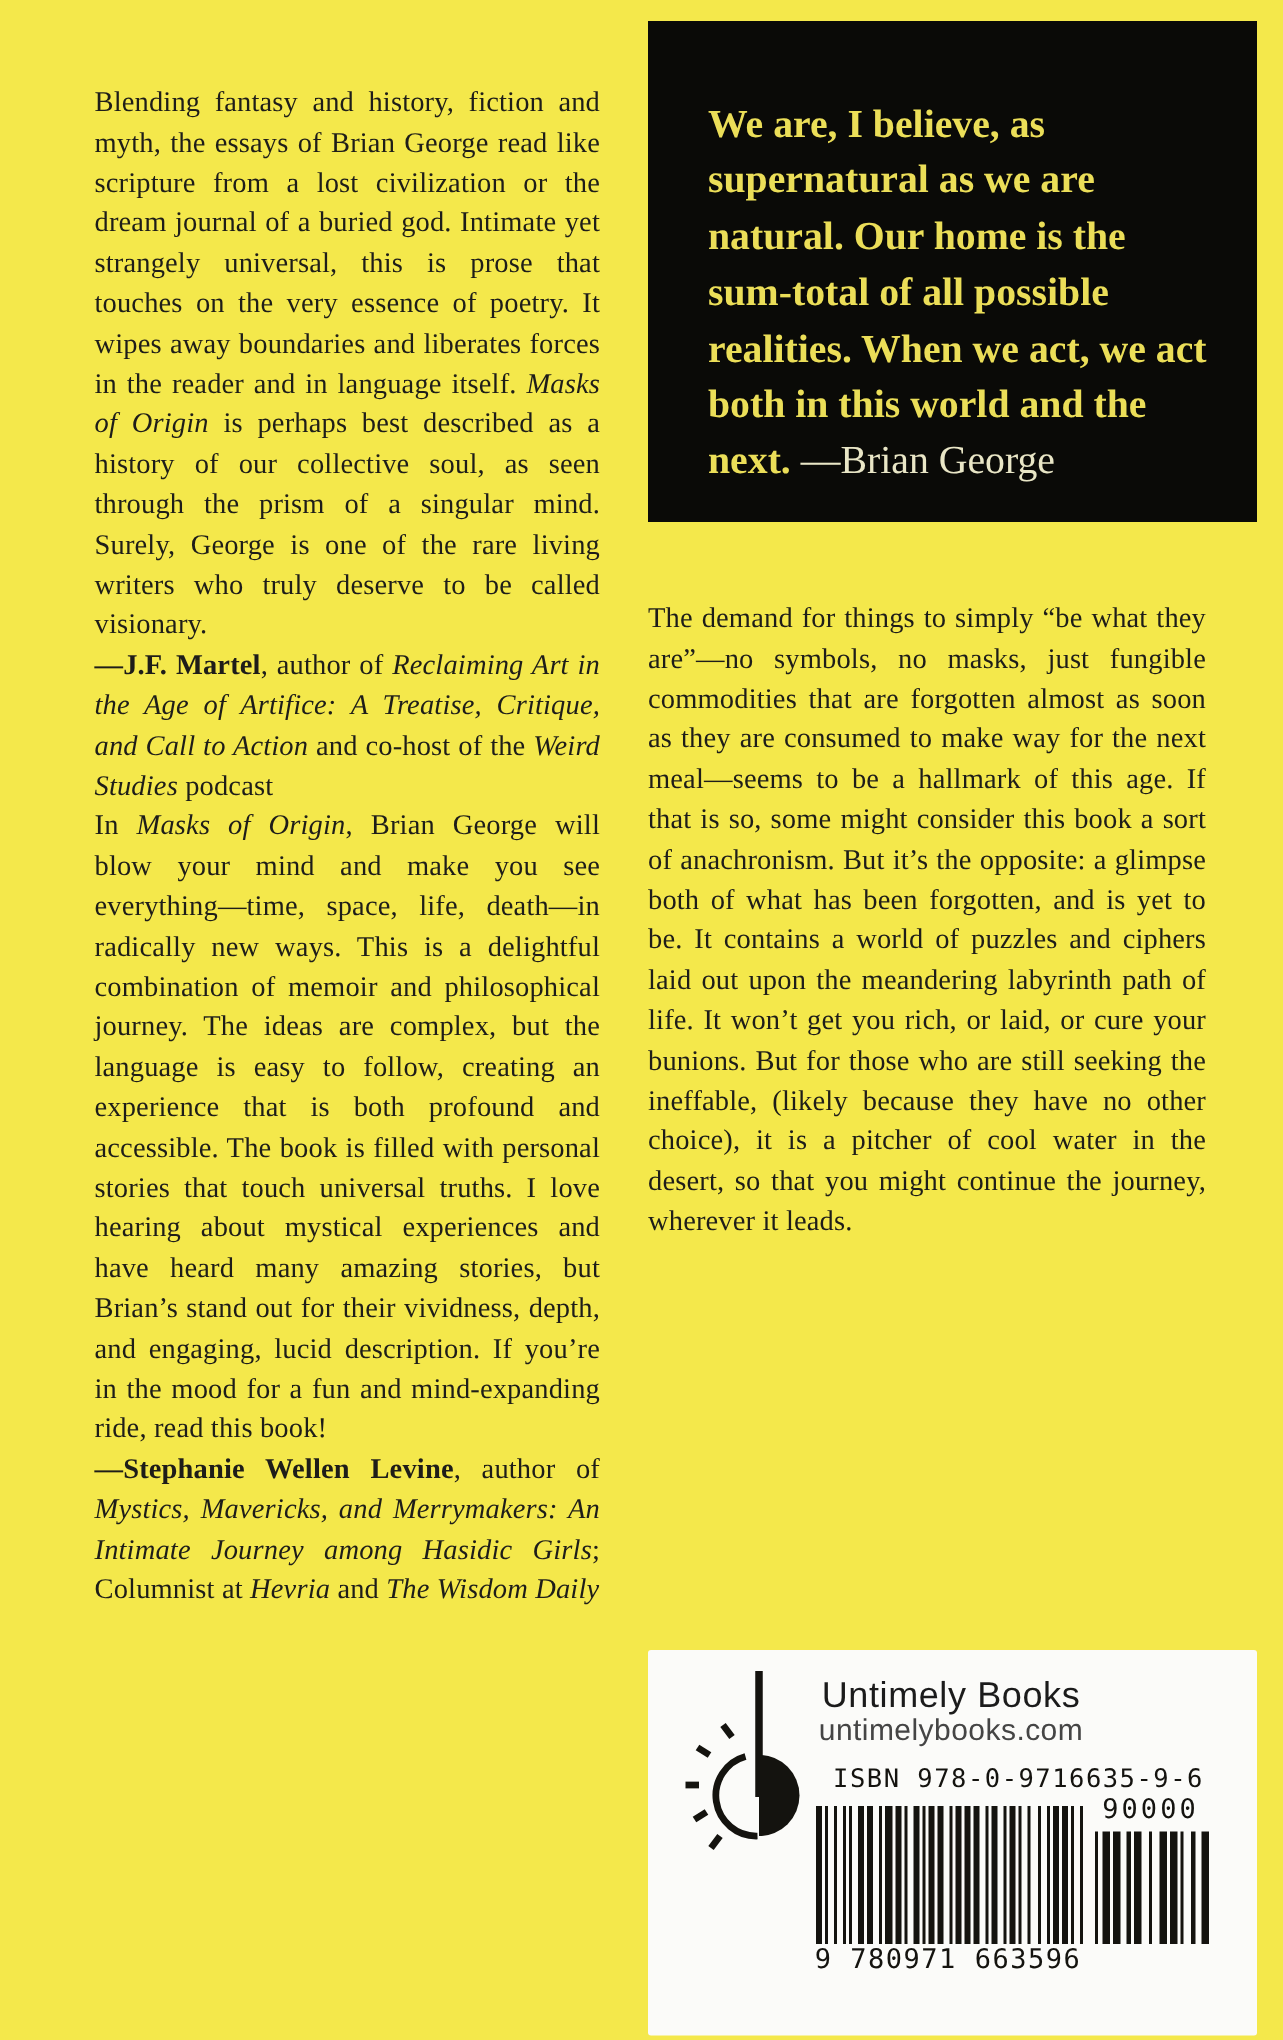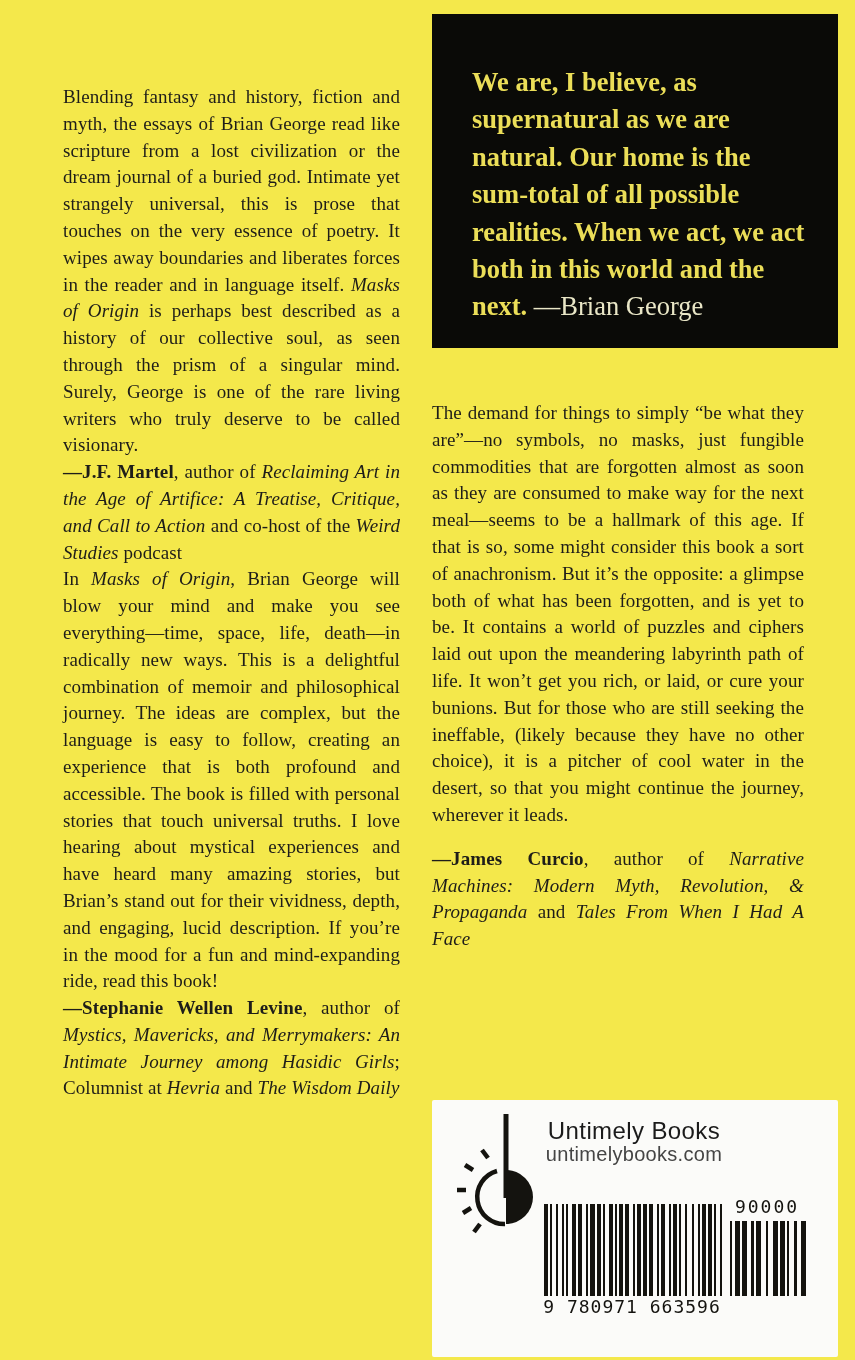--- a/index.html
+++ b/index.html
@@ -8,21 +8,21 @@
     background:#888;
   }
   #cover{
     position:relative;
     width:855px;height:1360px;
     background:var(--background,#F4E84B);
     overflow:hidden;
   }
   
   .col{position:absolute;}
-  #left-col{left:63px;top:84px;width:337px;}
+  #left-col{left:63px;top:56px;width:337px;}
   #right-col{left:432px;top:14px;width:406px;}
   p.body-par{
     margin:0;
     font-size:19px;line-height:26.8px;
     text-align:justify;
     color:var(--body-text,#1E1D19);
     letter-spacing:0.1px;
   }
   .seg-b{font-weight:bold;}
   .seg-i{font-style:italic;}
@@ -112,41 +112,41 @@
     <p class="body-par attr-par"><span class="seg-b">—J.F. Martel</span><span>, author of </span><span class="seg-i">Reclaiming Art in the Age of Artifice: A Treatise, Critique, and Call to Action</span><span> and co-host of the </span><span class="seg-i">Weird Studies</span><span> podcast</span></p>
     <p class="body-par gap-top"><span>In </span><span class="seg-i">Masks of Origin</span><span>, Brian George will blow your mind and make you see everything—time, space, life, death—in radically new ways. This is a delightful combination of memoir and philosophical journey. The ideas are complex, but the language is easy to follow, creating an experience that is both profound and accessible. The book is filled with personal stories that touch universal truths. I love hearing about mystical experiences and have heard many amazing stories, but Brian’s stand out for their vividness, depth, and engaging, lucid description. If you’re in the mood for a fun and mind-expanding ride, read this book!</span></p>
     <p class="body-par attr-par"><span class="seg-b">—Stephanie Wellen Levine</span><span>, author of </span><span class="seg-i">Mystics, Mavericks, and Merrymakers: An Intimate Journey among Hasidic Girls</span><span>; Columnist at </span><span class="seg-i">Hevria</span><span> and </span><span class="seg-i">The Wisdom Daily</span></p>
   </div>
 
   <div id="right-col" class="col">
     <div id="quote-box">
       <p id="quote-text"><span class="seg-q">We are, I believe, as supernatural as we are natural. Our home is the sum-total of all possible realities. When we act, we act both in this world and the next. </span><span class="seg-attr">—Brian George</span></p>
     </div>
     <p id="right-blurb" class="body-par"><span>The demand for things to simply “be what they are”—no symbols, no masks, just fungible commodities that are forgotten almost as soon as they are consumed to make way for the next meal—seems to be a hallmark of this age. If that is so, some might consider this book a sort of anachronism. But it’s the opposite: a glimpse both of what has been forgotten, and is yet to be. It contains a world of puzzles and ciphers laid out upon the meandering labyrinth path of life. It won’t get you rich, or laid, or cure your bunions. But for those who are still seeking the ineffable, (likely because they have no other choice), it is a pitcher of cool water in the desert, so that you might continue the journey, wherever it leads.</span></p>
-    <p id="right-attr" class="body-par"><span class="seg-b">—James Curcio</span><span>, author of </span><span class="seg-i">Narrative Machines: Modern Myth, Revolution, &amp; Propaganda</span><span> and </span><span class="seg-i">Tales From When I Had A Face</span></p>
   </div>
 
   <div id="barcode-panel">
     <svg id="publisher-logo" viewBox="0 0 116 140" xmlns="http://www.w3.org/2000/svg">
       <line x1="64" y1="4" x2="64" y2="88" stroke="#14130F" stroke-width="5"></line>
       <path d="M64 60 A27 27 0 0 1 64 114 L64 60 Z" fill="#14130F"></path>
       <path d="M55 61 A27 27 0 0 0 63 114" fill="none" stroke="#14130F" stroke-width="4.5"></path>
       <line x1="40" y1="40" x2="46" y2="48" stroke="#14130F" stroke-width="4.5"></line>
       <line x1="23" y1="55" x2="31" y2="60" stroke="#14130F" stroke-width="4.5"></line>
       <line x1="15" y1="80" x2="24" y2="80" stroke="#14130F" stroke-width="4.5"></line>
       <line x1="21" y1="103" x2="29" y2="98" stroke="#14130F" stroke-width="4.5"></line>
       <line x1="32" y1="122" x2="38" y2="114" stroke="#14130F" stroke-width="4.5"></line>
     </svg>
 
     <div id="publisher-block">
       <div id="publisher-name">Untimely Books</div>
       <div id="publisher-site">untimelybooks.com</div>
     </div>
 
 
+    <div id="isbn-number">ISBN 978-0-9716635-9-6</div>
     <div id="addon-number">90000</div>
 
     <div id="ean-barcode" data-barcode="2112121112212211212112211121221121212211221121121212112121121">
         <i class="bc-bar" style="flex-grow: 2;"></i>
         <i class="bc-space" style="flex-grow: 1;"></i>
         <i class="bc-bar" style="flex-grow: 1;"></i>
         <i class="bc-space" style="flex-grow: 2;"></i>
         <i class="bc-bar" style="flex-grow: 1;"></i>
         <i class="bc-space" style="flex-grow: 2;"></i>
         <i class="bc-bar" style="flex-grow: 1;"></i>

